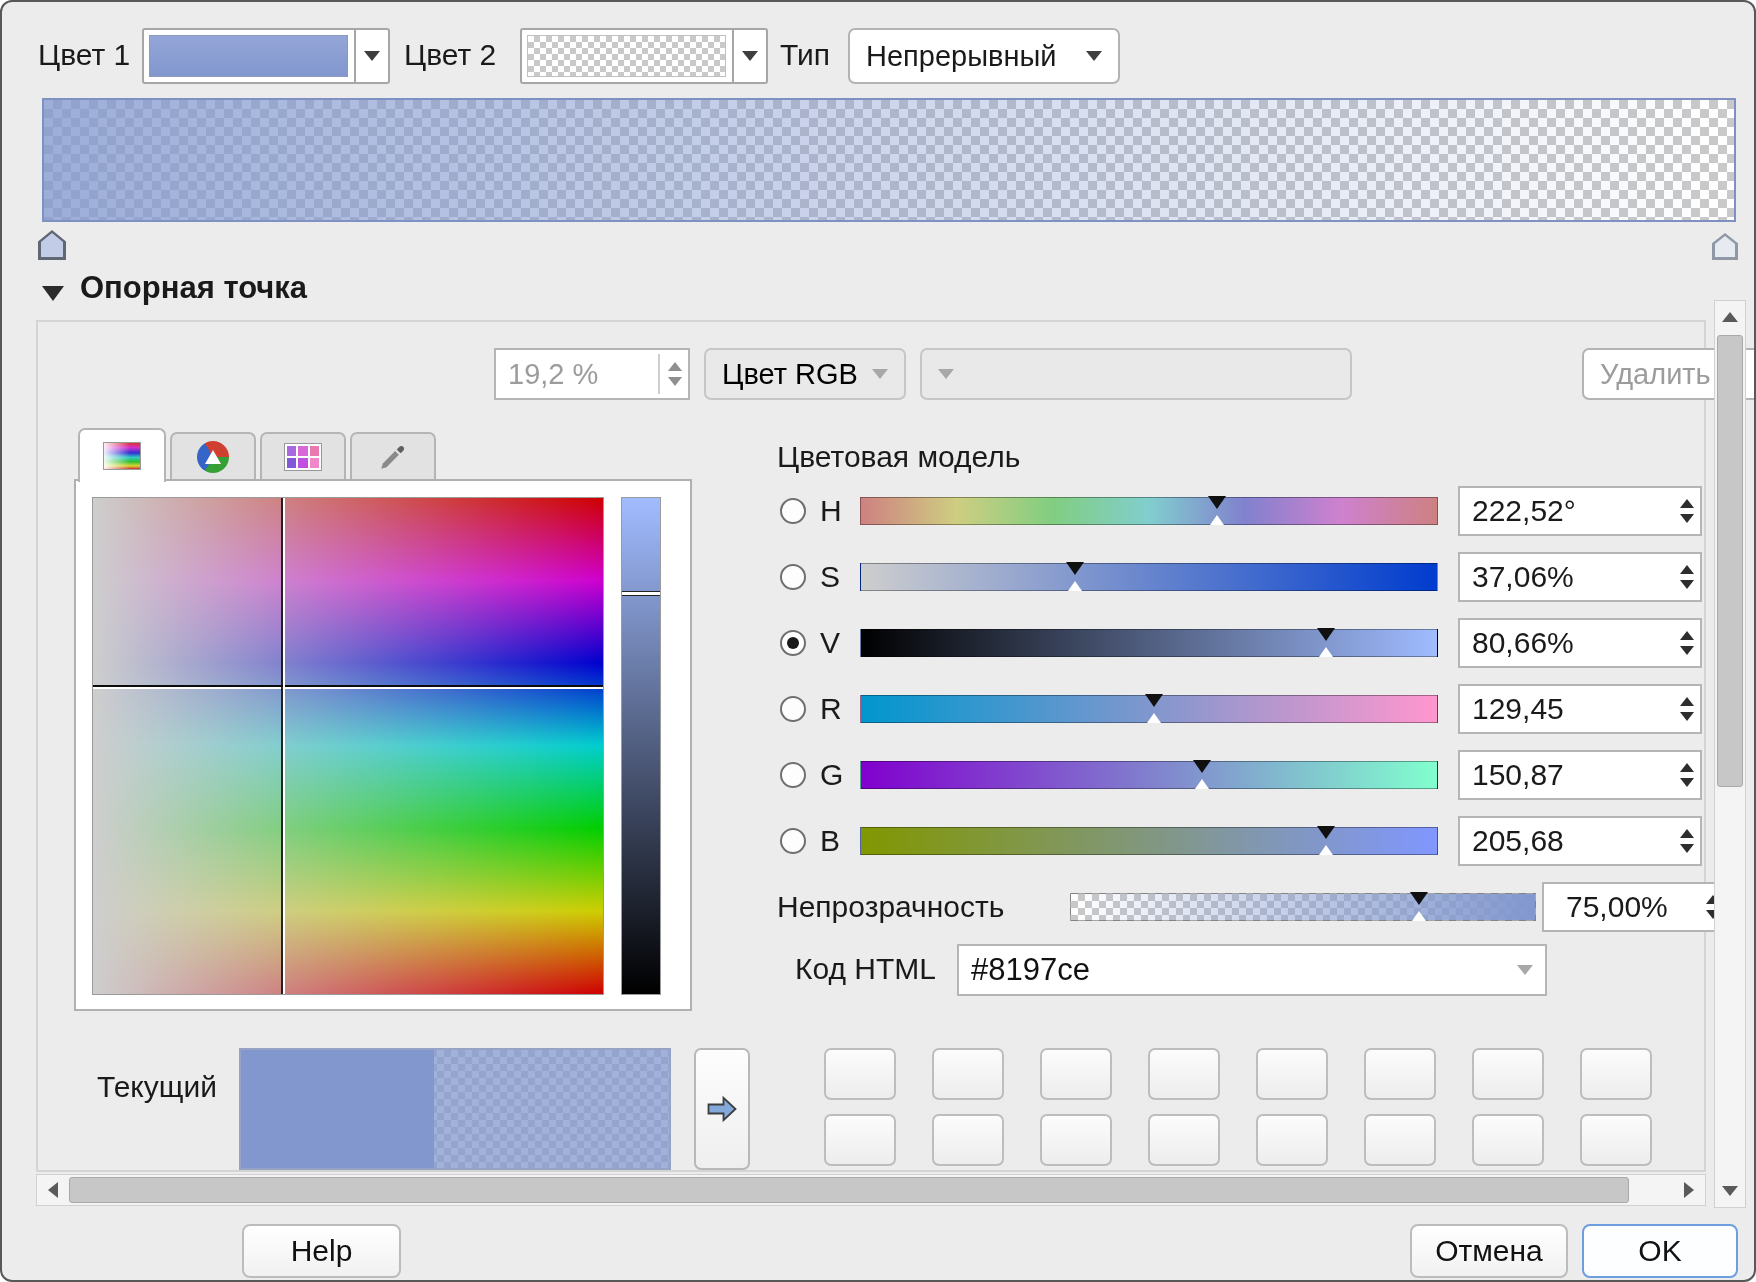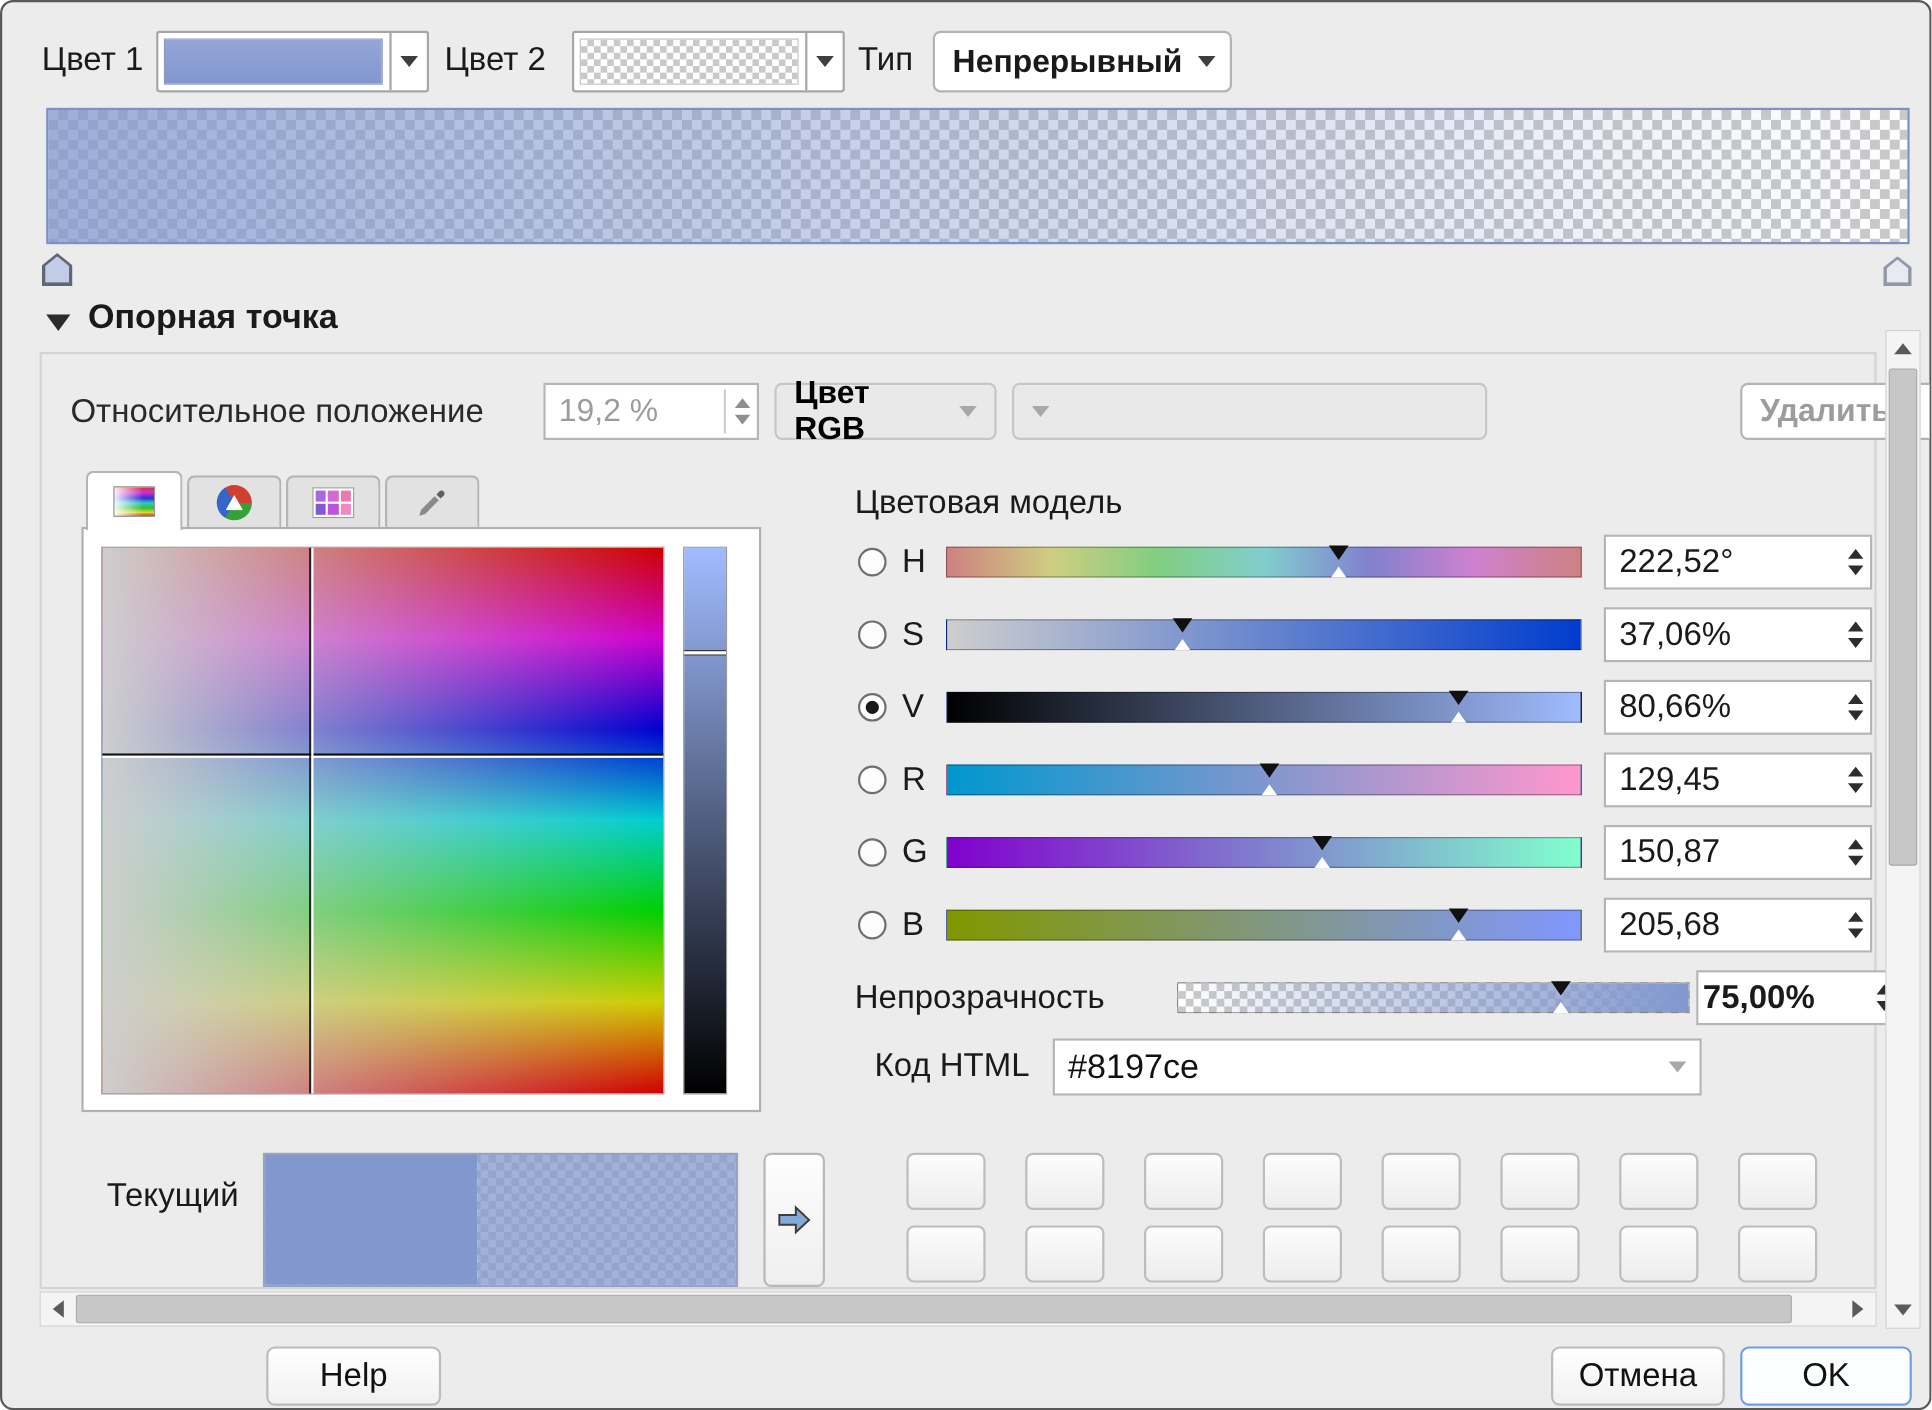--- a/index.html
+++ b/index.html
@@ -29,21 +29,21 @@
   .combo .swatch.c1 { background: linear-gradient(#95a5d7, #8197ce); }
   .combo .arrow-cell {
     position:absolute; top:0; bottom:0; right:0; width:34px;
     border-left:2px solid #a6a6a6; display:flex; align-items:center; justify-content:center;
   }
   .tri-down { width:0;height:0;border-left:8px solid transparent;border-right:8px solid transparent;border-top:10px solid #3e3e3e; }
   .tri-down.gray { border-top-color:#a8a8a8; }
 
   .popup {
     background:#ffffff; border:2px solid #b3b3b3; border-radius:7px;
-    display:flex; align-items:center; font-size:29px; padding:0 16px; gap:14px;font-weight:bold;
+    display:flex; align-items:center; font-size:29px; padding:0 16px; gap:14px;
   }
   .popup .txt { flex:1; }
   .popup.disabled { background:#e9e9e9; color:#000000; border-color:#c6c6c6; }
 
   
   #grad-preview { left:40px; top:96px; width:1694px; height:124px; border:2px solid #7f91c2; --cs:18px; }
   #grad-preview .ovl { position:absolute; inset:0; background: linear-gradient(to right, rgba(129,151,206,0.78), rgba(129,151,206,0)); }
 
   
   .house { clip-path: polygon(0 38%, 50% 0, 100% 38%, 100% 100%, 0 100%); }
@@ -177,21 +177,20 @@
   </div>
   <div class="abs house" style="left:1710px; top:231px; width:26px; height:27px; background:#9098a6;">
     <div class="inner" style="background:#e7eaf1;"></div>
   </div>
 
   <div class="abs disclosure" style="left:40px; top:284px;"></div>
   <div class="abs" id="section-title" style="left:78px; top:268px;">Опорная точка</div>
 
   <div class="abs" id="panel"></div>
 
-  <div class="abs lbl" style="left:62px; top:356px; color:#2a2a2a;">Относительное положение</div>
   <div class="abs field" style="left:492px; top:346px; width:196px; height:52px; color:#9c9c9c;">
     <span>19,2 %</span>
     <span class="stepper gray divided">
         <i class="stp-up"></i>
         <i class="stp-dn"></i>
       </span>
   </div>
   <div class="abs popup disabled" style="left:702px; top:346px; width:202px; height:52px;">
     <span class="txt">Цвет RGB</span>
     <span class="tri-down gray"></span>
@@ -333,21 +332,21 @@
         </span>
     </div>
   </div>
 
   <div class="abs lbl" style="left:775px; top:888px;">Непрозрачность</div>
   <div class="abs slider sl-a checker" style="left:1068px; top:891px; width:466px; height:28px;">
     <div class="ovl"></div>
     <i class="mk-top" style="left: 75%;"></i>
     <i class="mk-bot" style="left: 75%;"></i>
   </div>
-  <div class="abs spinbox" style="left:1540px; top:880px; width:186px; padding-left:4px;font-weight:bold;">
+  <div class="abs spinbox" style="left:1540px; top:880px; width:186px; padding-left:22px;">
     <span>75,00%</span>
     <span class="stepper">
         <i class="stp-up"></i>
         <i class="stp-dn"></i>
       </span>
   </div>
 
   <div class="abs lbl" style="left:793px; top:950px;">Код HTML</div>
   <div class="abs field" style="left:955px; top:942px; width:590px; height:52px;">
     <input class="html-input" value="#8197ce" style="">

